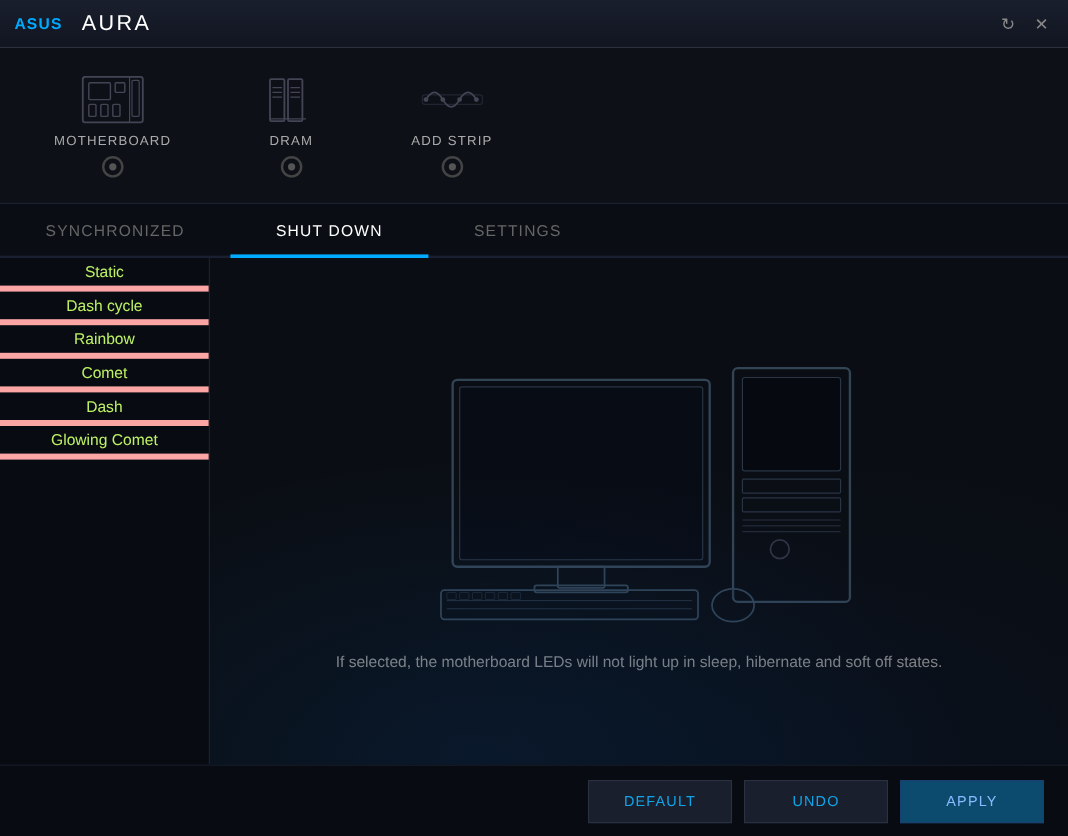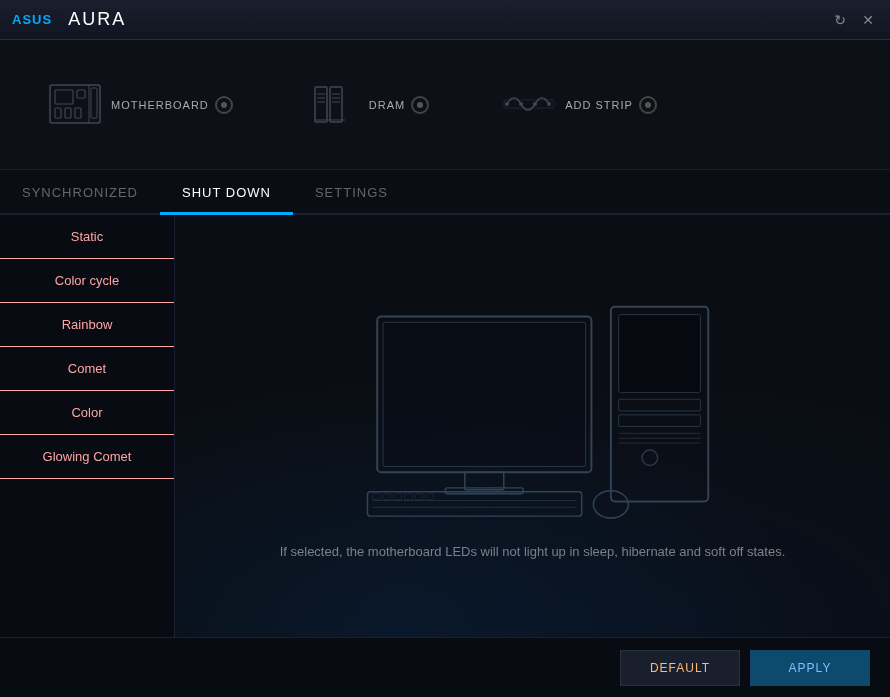--- a/index.html
+++ b/index.html
@@ -64,20 +64,21 @@
       height: 130px;
       background: #0d1117;
       display: flex;
       align-items: center;
       padding: 0 30px;
       gap: 40px;
       border-bottom: 1px solid #1a2030;
     }
     .device-item {
       display: flex;
+      flex-direction: column;
       align-items: center;
       gap: 6px;
       cursor: pointer;
       padding: 10px 15px;
     }
     .device-icon {
       width: 60px;
       height: 45px;
       display: flex;
       align-items: center;
@@ -109,21 +110,21 @@
     #tabs {
       width: 100%;
       height: 45px;
       background: #0a0e14;
       display: flex;
       align-items: flex-end;
       border-bottom: 2px solid #1a2030;
     }
     .tab {
       height: 100%;
-      padding: 0 22px;
+      padding: 0 38px;
       display: flex;
       align-items: center;
       justify-content: center;
       cursor: pointer;
       font-size: 13px;
       letter-spacing: 1px;
       color: #666;
       border-bottom: 3px solid transparent;
       margin-bottom: -2px;
     }
@@ -140,26 +141,26 @@
 
     
     #sidebar {
       width: 175px;
       background: #080c12;
       border-right: 1px solid #1a2030;
       overflow-y: auto;
       flex-shrink: 0;
     }
     .sidebar-item {
-      padding: 14px 20px;
+      padding: 4px 20px;
       cursor: pointer;
       font-size: 13px;
-      color: #fca5a5;
+      color: #bef264;
       text-align: center;
-      border-bottom: 1px solid #fca5a5;
+      border-bottom: 5px solid #fca5a5;
     }
 
     
     #content {
       flex: 1;
       display: flex;
       flex-direction: column;
       align-items: center;
       justify-content: center;
       padding: 20px;
@@ -191,21 +192,21 @@
       align-items: center;
       justify-content: flex-end;
       padding: 0 20px;
       gap: 10px;
     }
     .footer-btn {
       width: 120px;
       height: 36px;
       background: #1a1f2e;
       border: 1px solid #2a3040;
-      color: #fdba74;
+      color: #0ea5e9;
       font-size: 12px;
       letter-spacing: 1px;
       cursor: pointer;
       display: flex;
       align-items: center;
       justify-content: center;
     }
     .footer-btn.apply {
       background: #0c4a6e;
       border-color: #1a4070;
@@ -300,24 +301,24 @@
 <div id="tabs">
   <div class="tab">SYNCHRONIZED</div>
   <div class="tab active">SHUT DOWN</div>
   <div class="tab">SETTINGS</div>
 </div>
 
 <div id="main">
 
   <div id="sidebar">
     <div class="sidebar-item">Static</div>
-    <div class="sidebar-item">Color cycle</div>
+    <div class="sidebar-item">Dash cycle</div>
     <div class="sidebar-item">Rainbow</div>
     <div class="sidebar-item">Comet</div>
-    <div class="sidebar-item">Color</div>
+    <div class="sidebar-item">Dash</div>
     <div class="sidebar-item">Glowing Comet</div>
 
   </div>
 
   <div id="content">
     <div id="bg-decoration"></div>
 
     <svg id="pc-illustration" viewBox="0 0 380 230" xmlns="http://www.w3.org/2000/svg">
 
       <rect x="30" y="20" width="220" height="160" rx="4" stroke="#334455" stroke-width="2" fill="none"></rect>
@@ -354,14 +355,15 @@
       <ellipse cx="270" cy="213" rx="18" ry="14" stroke="#334455" stroke-width="1.5" fill="none"></ellipse>
       <line x1="270" y1="199" x2="270" y2="206" stroke="#2a3545" stroke-width="0.8"></line>
     </svg>
 
     <p id="description-text">If selected, the motherboard LEDs will not light up in sleep, hibernate and soft off states.</p>
   </div>
 </div>
 
 <div id="footer">
   <button class="footer-btn">DEFAULT</button>
+  <button class="footer-btn">UNDO</button>
   <button class="footer-btn apply">APPLY</button>
 </div>
 
 </body></html>

